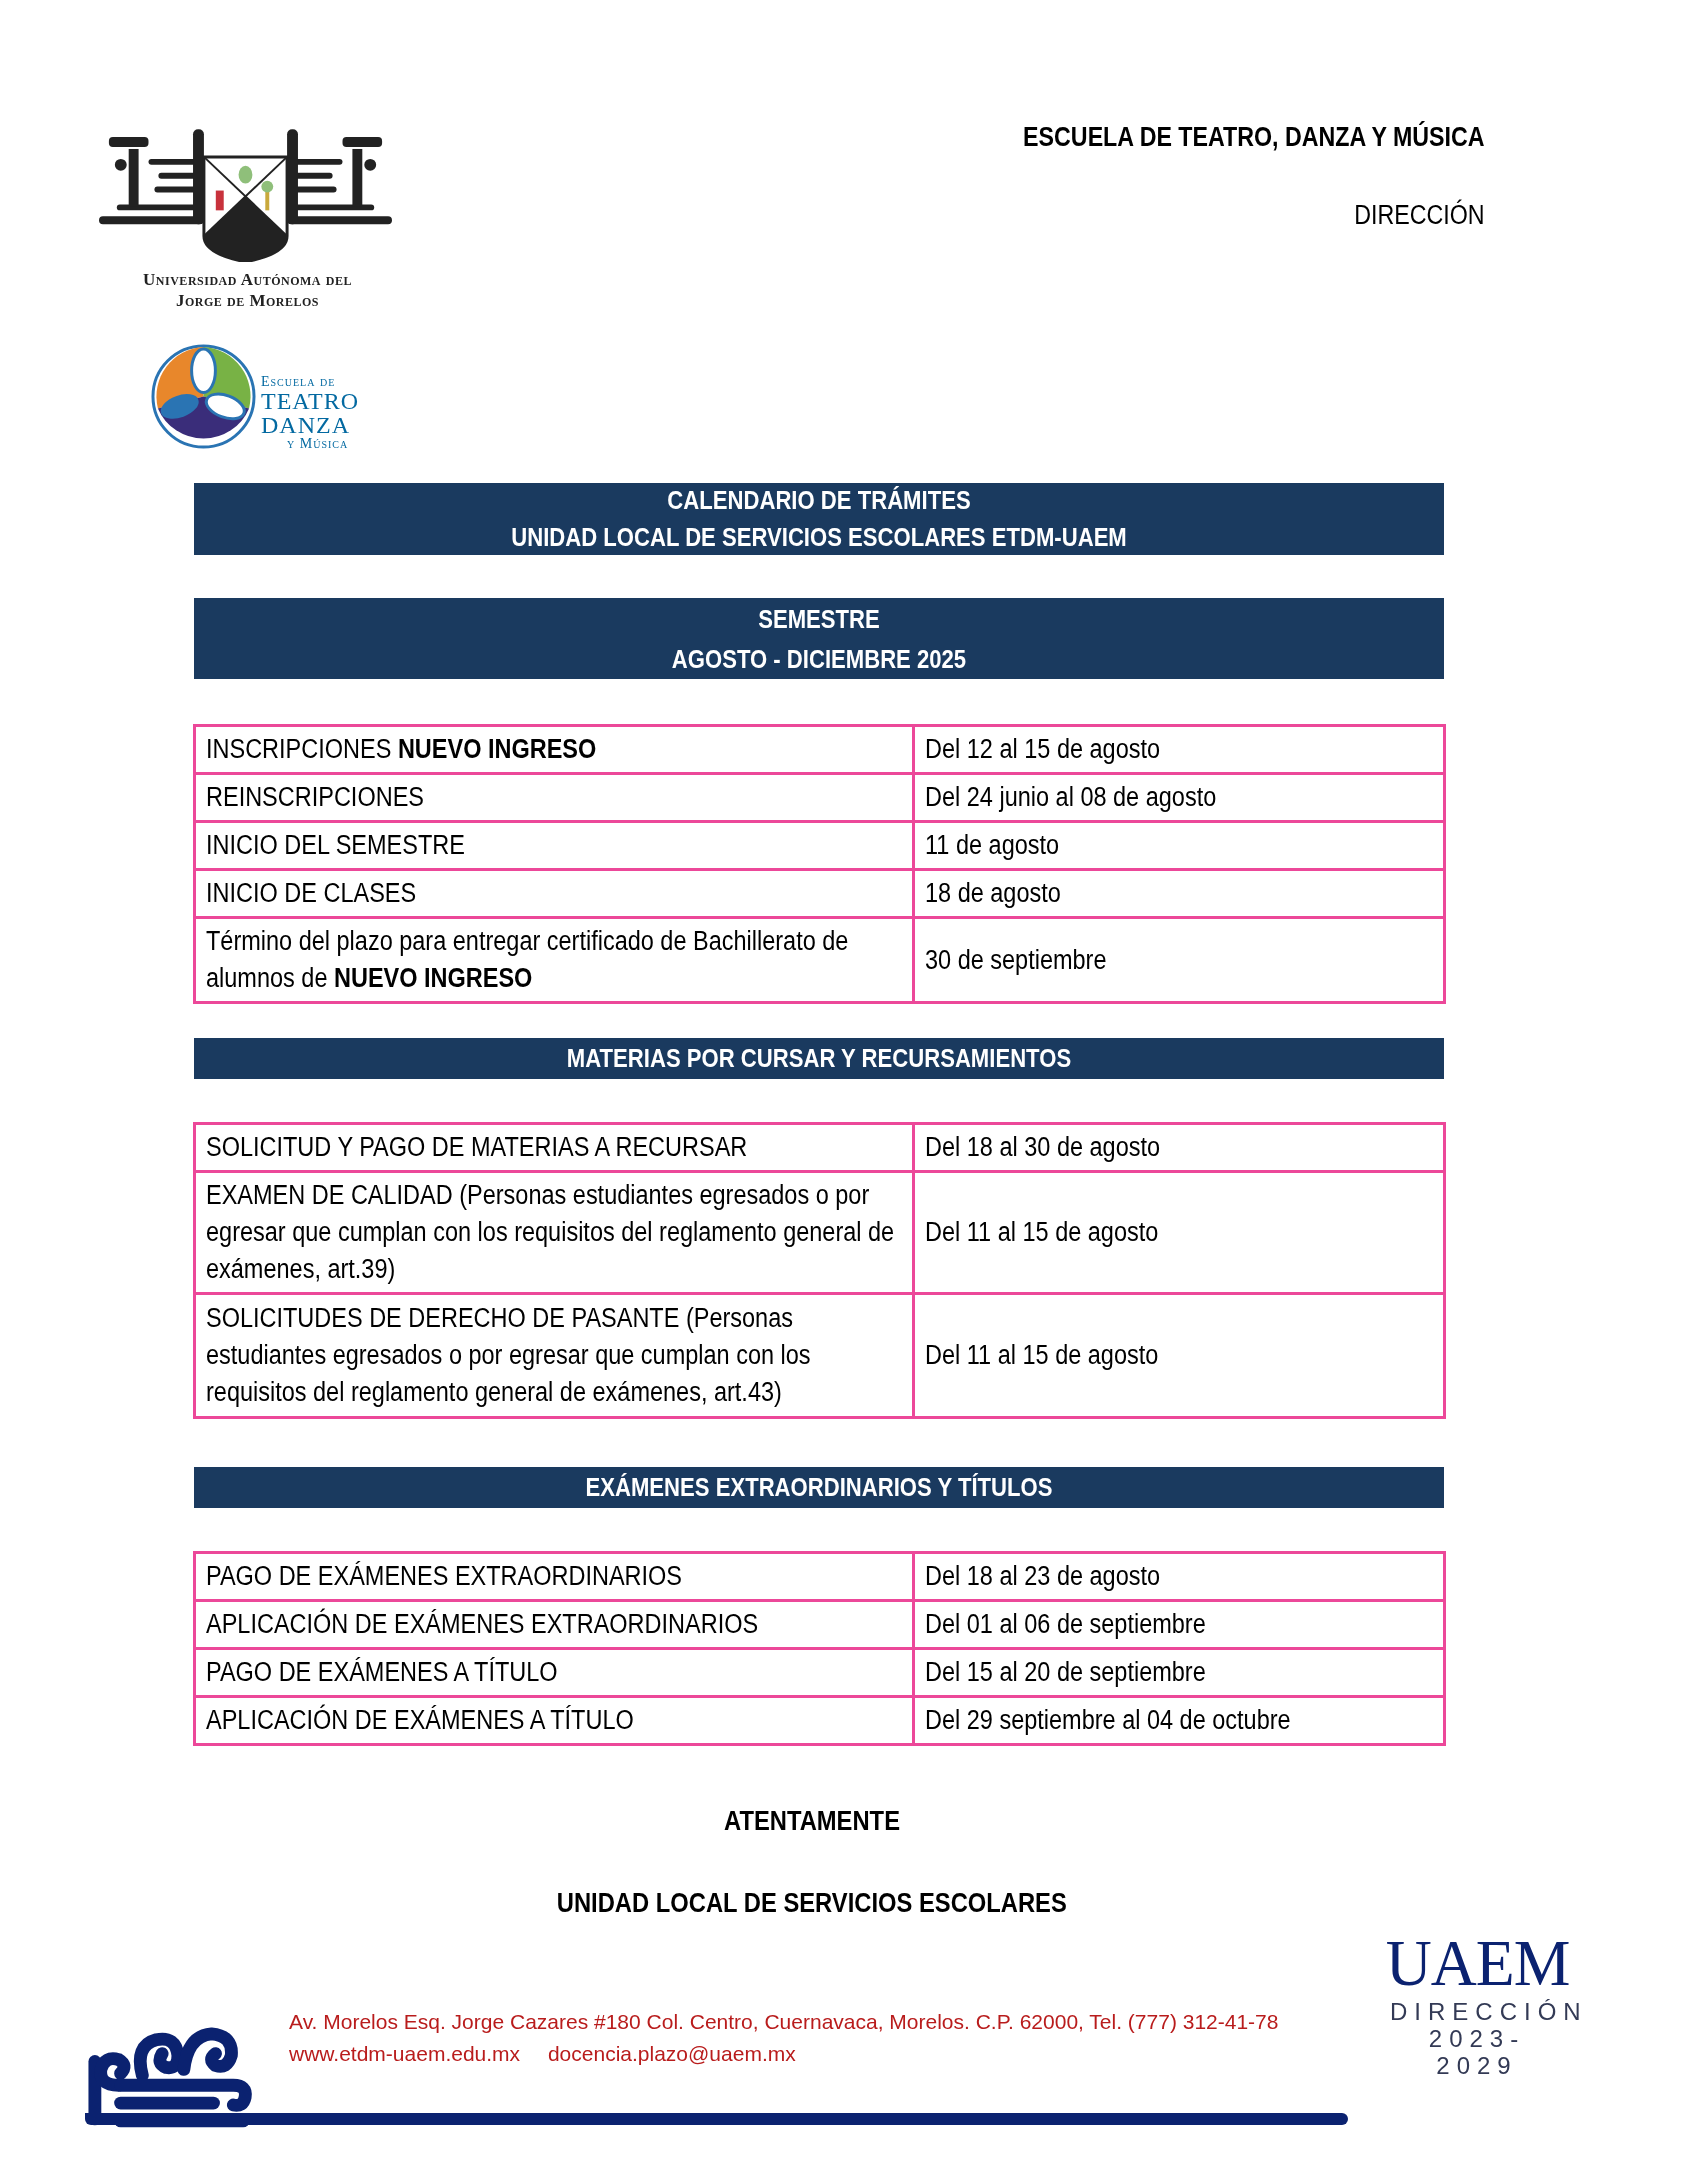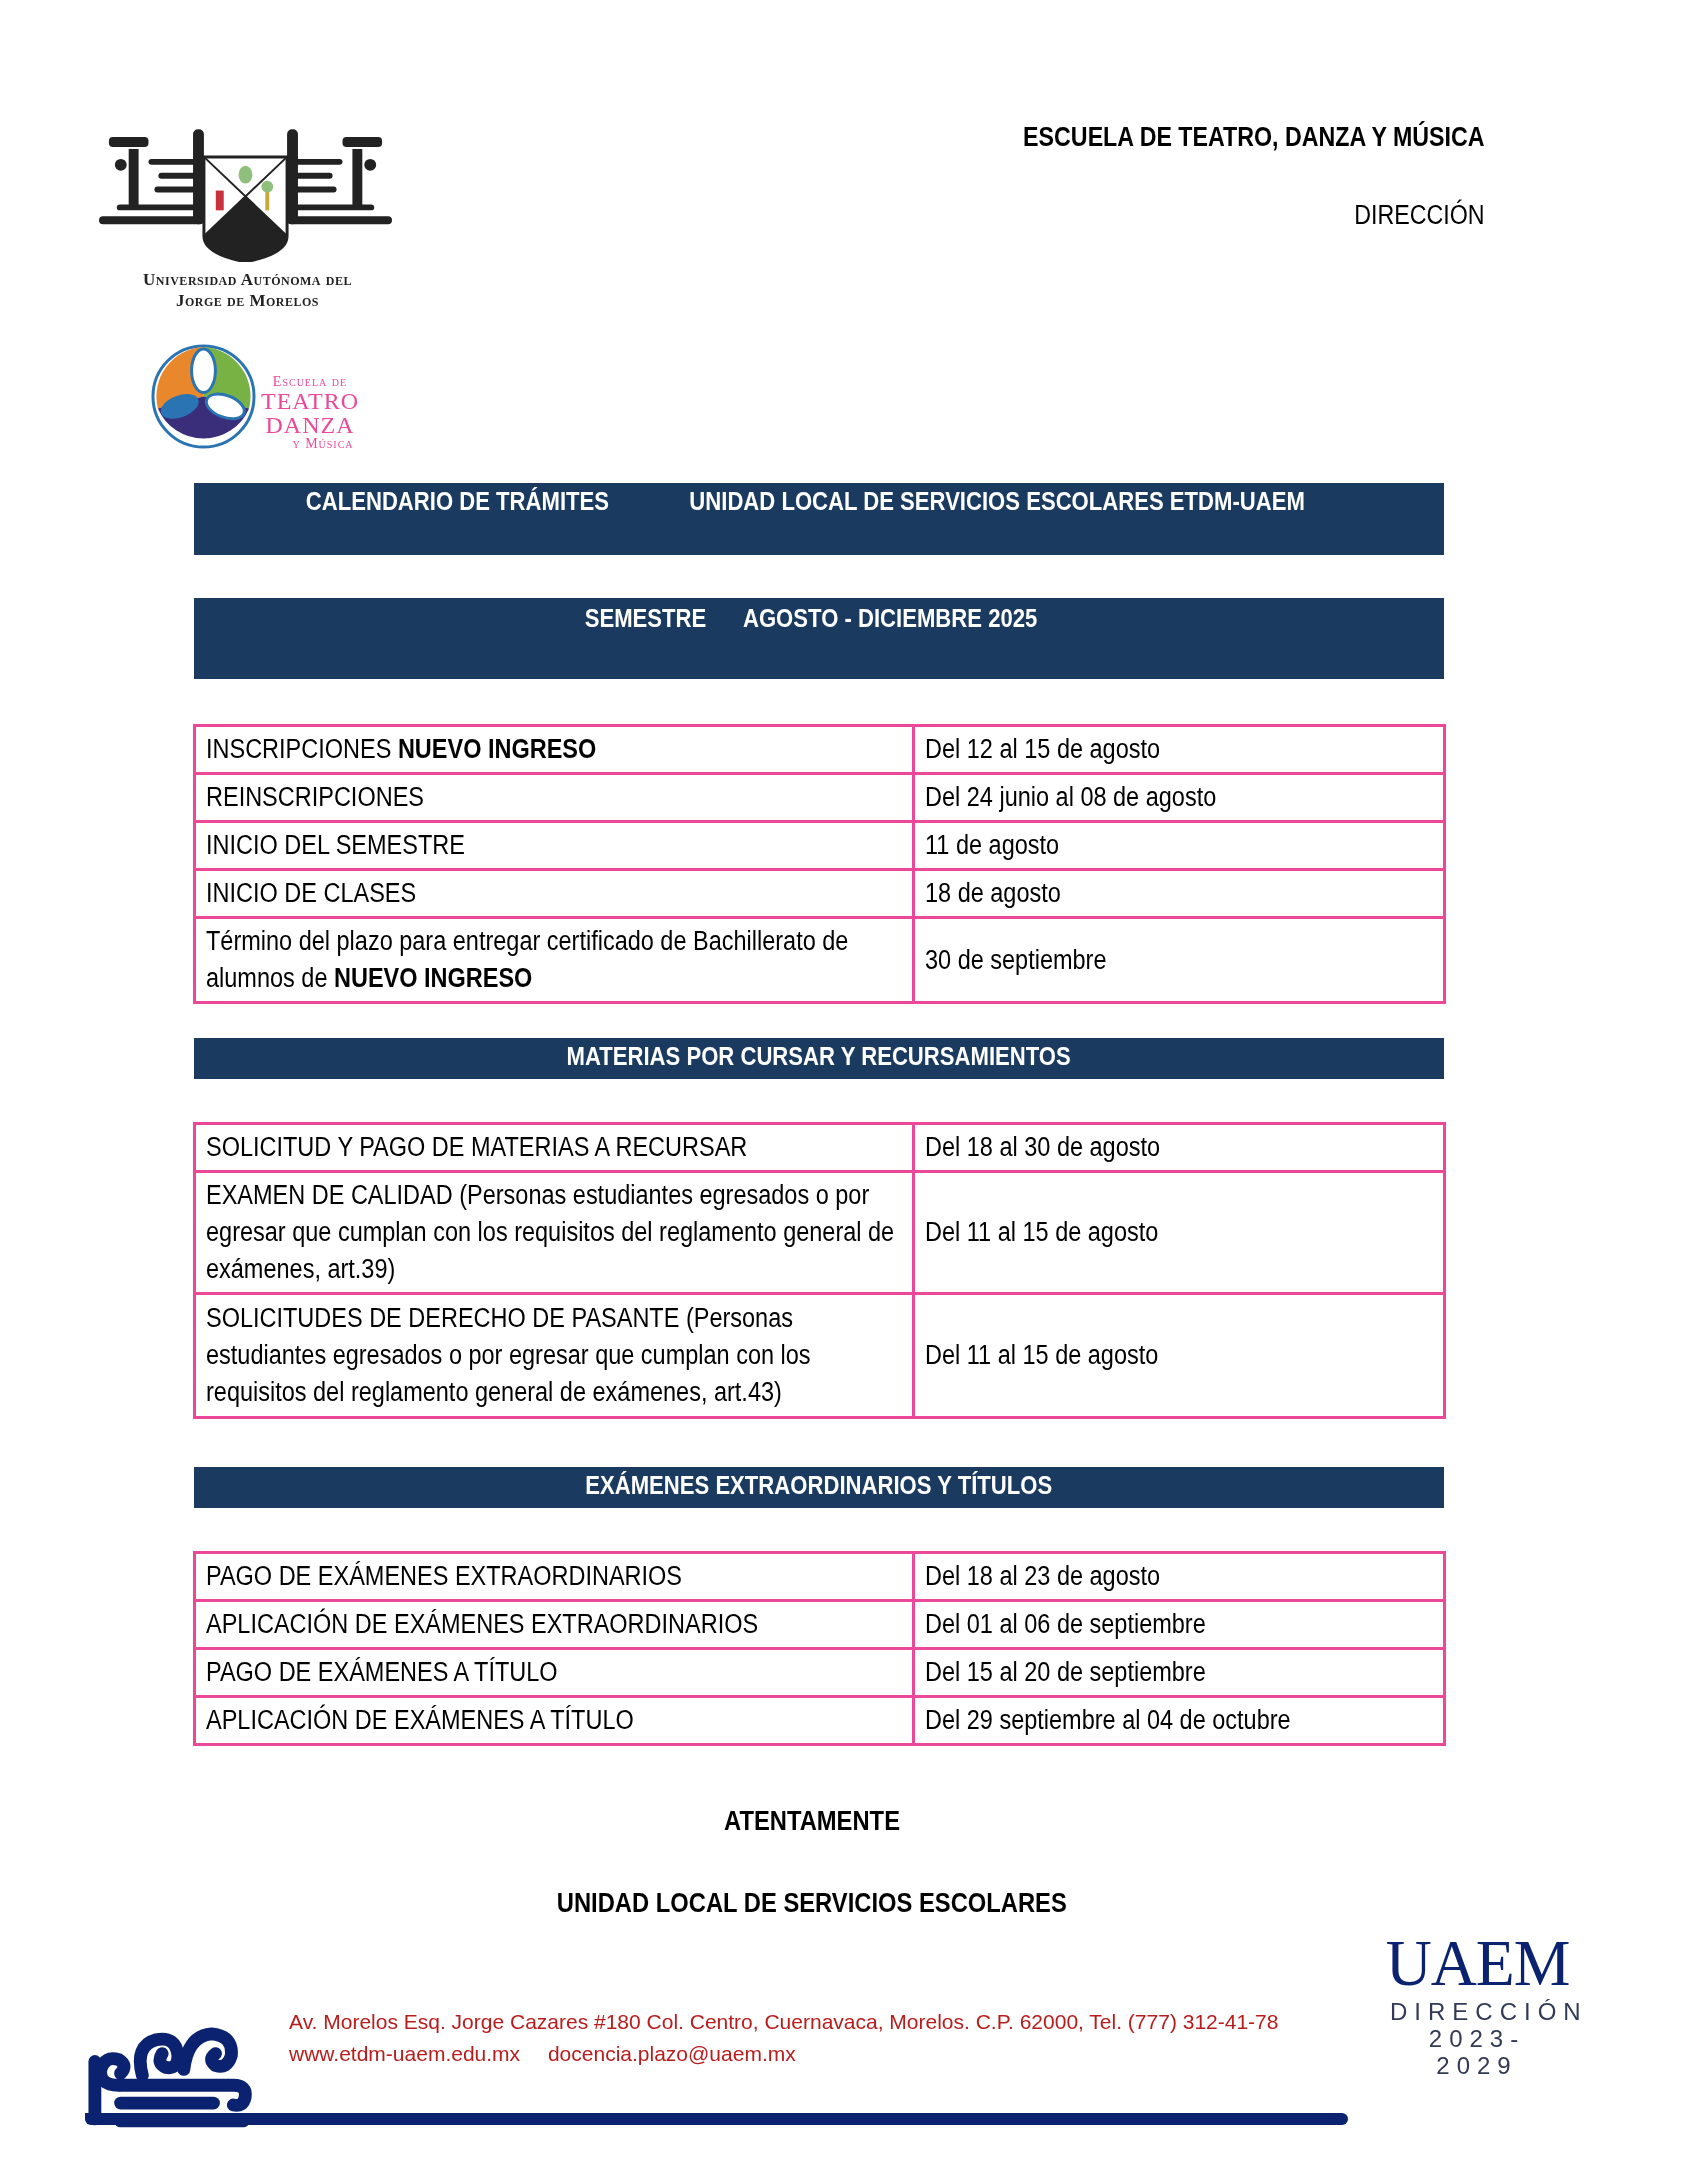--- a/index.html
+++ b/index.html
@@ -7,34 +7,34 @@
          font-family:"Liberation Sans", "DejaVu Sans", sans-serif; color:#000; }
   .abs { position:absolute; }
 
   
   .crest { left:99px; top:129px; width:293px; height:133px; }
   .uni-name { left:79px; top:269px; width:337px; text-align:center;
               font-family:"Liberation Serif", serif; font-weight:bold; font-size:17px;
               line-height:21px; letter-spacing:0.5px; color:#222; font-variant:small-caps; }
   .etdm-logo { left:150px; top:341px; width:208px; height:111px; }
   .etdm-logo .txt { position:absolute; left:111px; top:34px; font-family:"Liberation Serif", serif;
-                    color:#ec4899; line-height:1;text-align:center; }
+                    color:#0369a1; line-height:1; }
   .etdm-logo .t1 { font-size:14px; letter-spacing:1px; font-variant:small-caps; }
   .etdm-logo .t2 { font-size:24px; letter-spacing:1px; }
   .etdm-logo .t3 { font-size:24px; letter-spacing:1px; }
   .etdm-logo .t4 { font-size:14px; letter-spacing:1px; font-variant:small-caps;margin-left:26px; }
 
   .school-title { right:198px; top:122px; font-weight:bold; font-size:27px;
                   transform:scaleX(0.86); transform-origin:right; white-space:nowrap; }
   .direction { right:198px; top:200px; font-size:27px; transform:scaleX(0.86);
                transform-origin:right; white-space:nowrap; }
 
   
   .bar { left:194px; width:1250px; background:#1a3a5f; color:#fff; font-weight:bold;
-         text-align:center; font-size:26px; display:flex; flex-direction:row;
+         text-align:center; font-size:26px; display:flex; flex-direction:column;
          justify-content:center; }
   .bar span { display:block; transform:scaleX(0.85); line-height:37px; }
 
   
   table.cal { position:absolute; left:193px; width:1253px; border-collapse:collapse;
               font-size:27px; }
   table.cal td { border:3px solid #ec4899; padding:4px 10px; vertical-align:middle; }
   table.cal td.c1 { width:696px; }
   table.cal td .t { display:inline-block; transform:scaleX(0.87); transform-origin:left;
                     white-space:nowrap; line-height:37px; }

